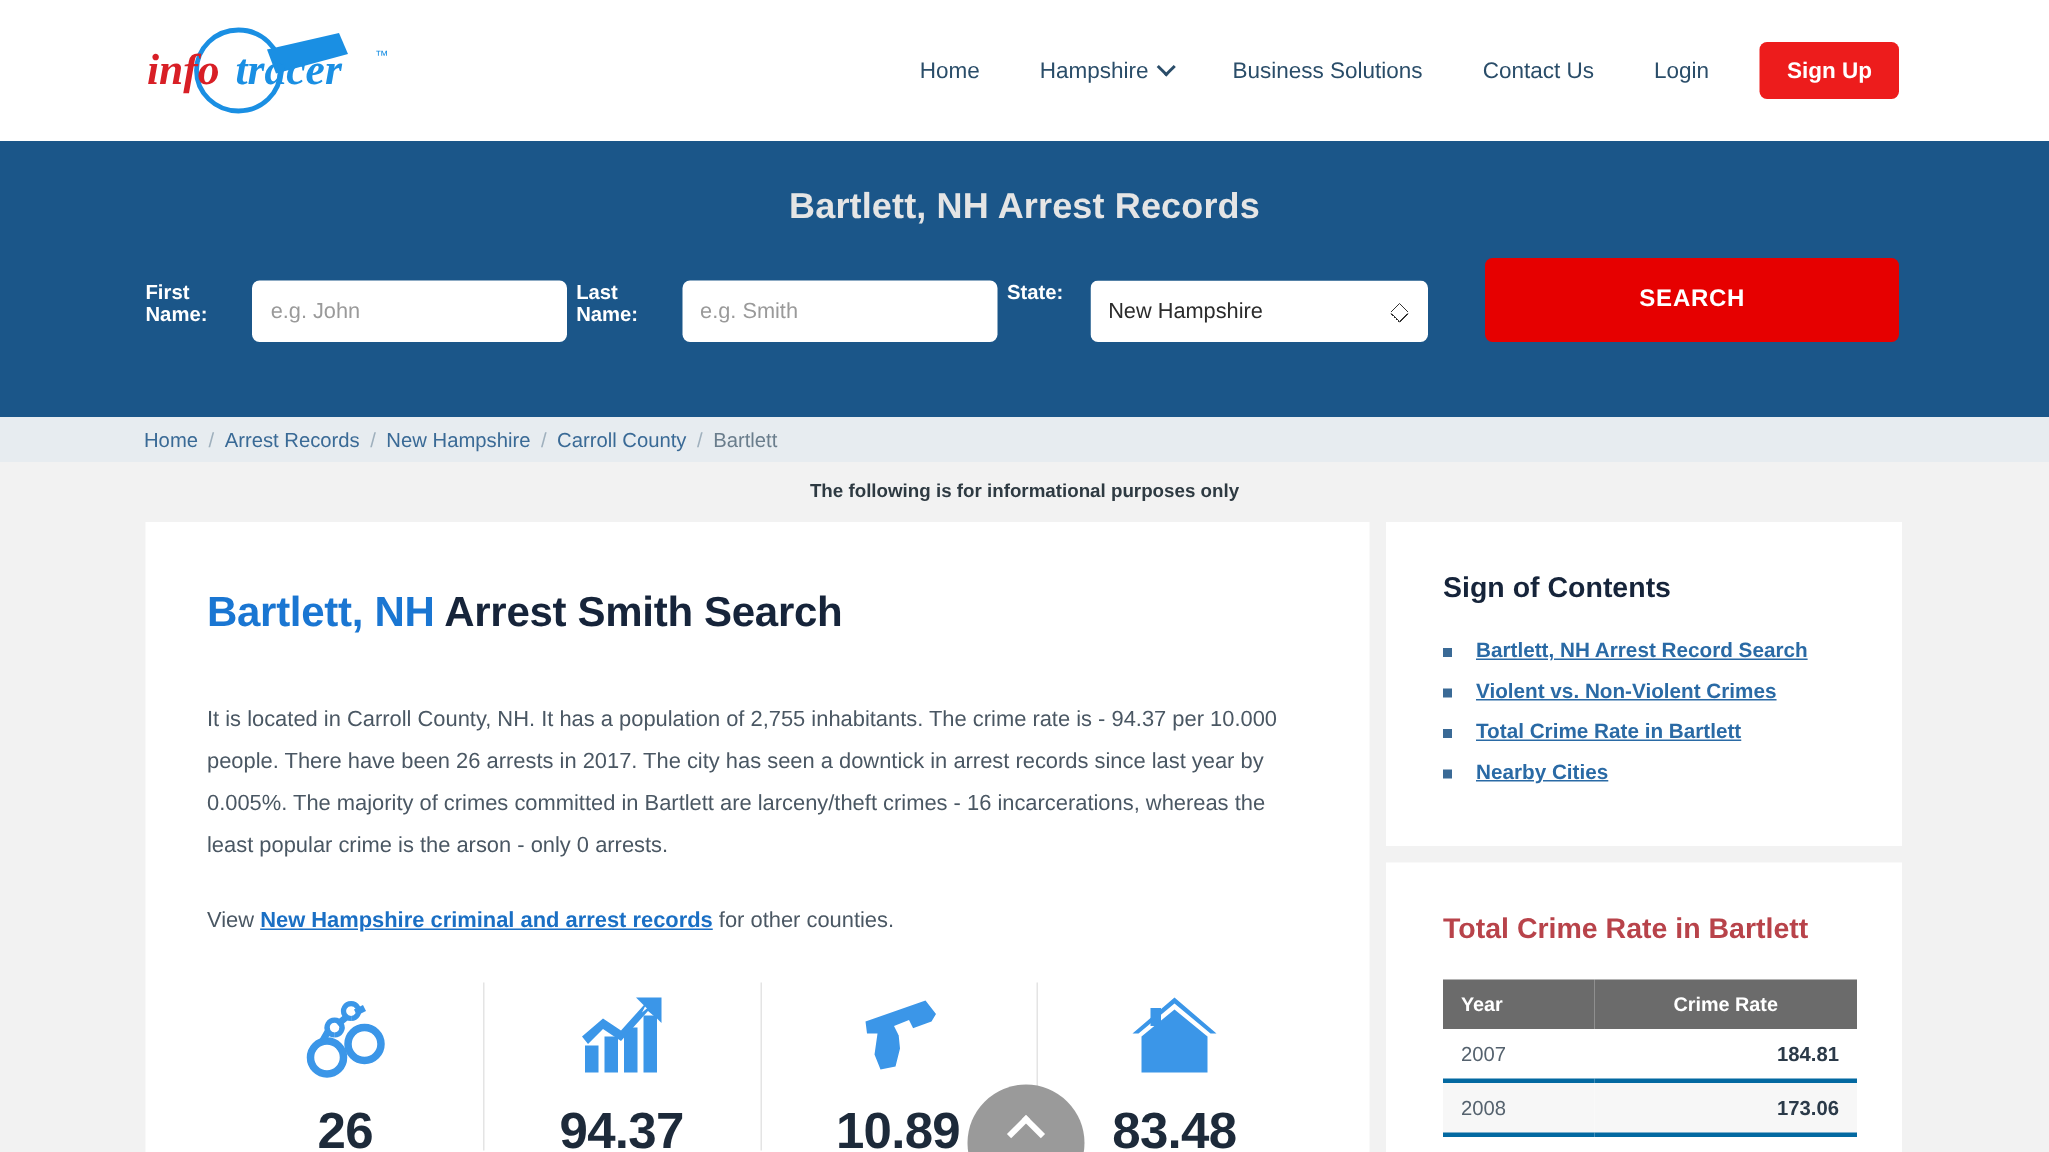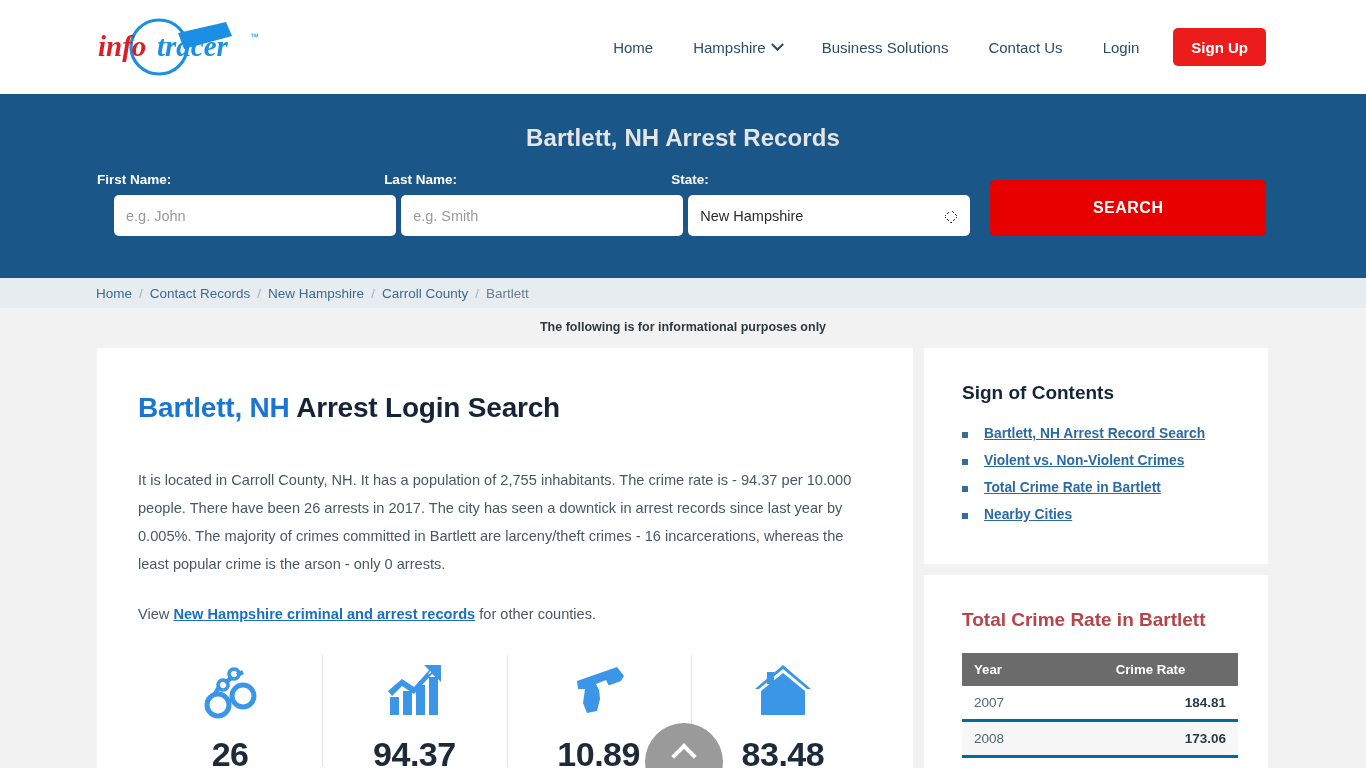--- a/index.html
+++ b/index.html
@@ -82,21 +82,21 @@
     letter-spacing: 0.1px;
   }
   .search-row {
     display: flex;
     align-items: flex-end;
     padding: 20px 100px 0 96px;
     gap: 0;
   }
   .field {
     display: flex;
-    flex-direction: column;
+    flex-direction: row;
     justify-content: space-between;
   }
   .field.first { width: 290px; }
   .field.last  { width: 290px; margin-left: 5px; }
   .field.state { width: 290px; margin-left: 5px; }
   .field-label {
     color: #ffffff;
     font-size: 13.5px;
     font-weight: bold;
     margin-bottom: 8px;
@@ -371,36 +371,36 @@
         <option>New Hampshire</option>
       </select>
     </div>
     <button class="search-btn">SEARCH</button>
   </div>
 </div>
 
 <div class="crumb-bar">
   <a>Home</a>
   <span class="sep">/</span>
-  <a>Contact Records</a>
+  <a>Arrest Records</a>
   <span class="sep">/</span>
   <a>New Hampshire</a>
   <span class="sep">/</span>
   <a>Carroll County</a>
   <span class="sep">/</span>
   <span class="cur">Bartlett</span>
 </div>
 
 <div class="info-note">The following is for informational purposes only</div>
 
 <div class="page">
 
   <div class="main-card">
     <h1 class="h1">
-      <span class="blue">Bartlett</span><span class="blue">, </span><span class="blue">NH</span><span> Arrest Login Search</span>
+      <span class="blue">Bartlett</span><span class="blue">, </span><span class="blue">NH</span><span> Arrest Smith Search</span>
     </h1>
 
     <p class="body-p">It is located in Carroll County, NH. It has a population of 2,755 inhabitants. The crime rate is - 94.37 per 10.000 people. There have been 26 arrests in 2017. The city has seen a downtick in arrest records since last year by 0.005%. The majority of crimes committed in Bartlett are larceny/theft crimes - 16 incarcerations, whereas the least popular crime is the arson - only 0 arrests.</p>
 
     <p class="body-p">
       <span>View </span><a>New Hampshire criminal and arrest records</a><span> for other counties.</span>
     </p>
 
     <div class="stats">
 

